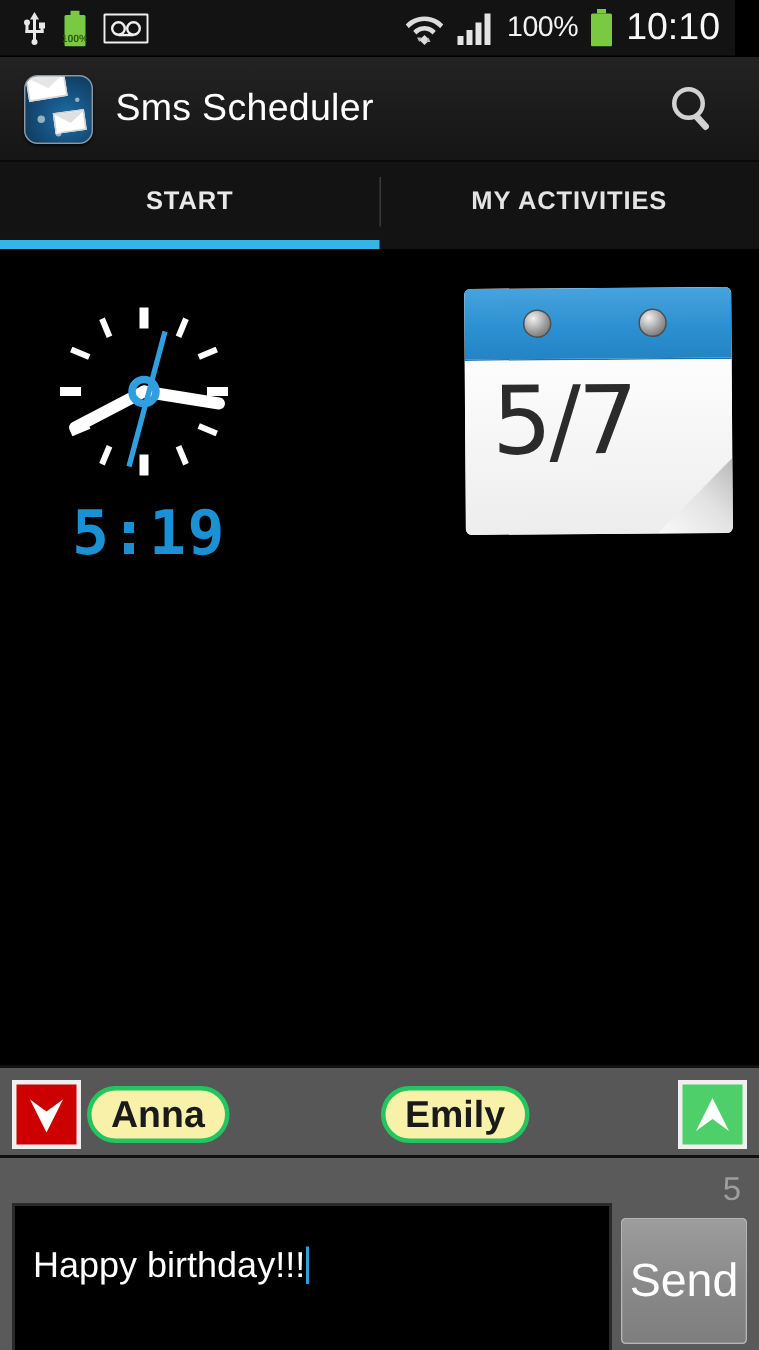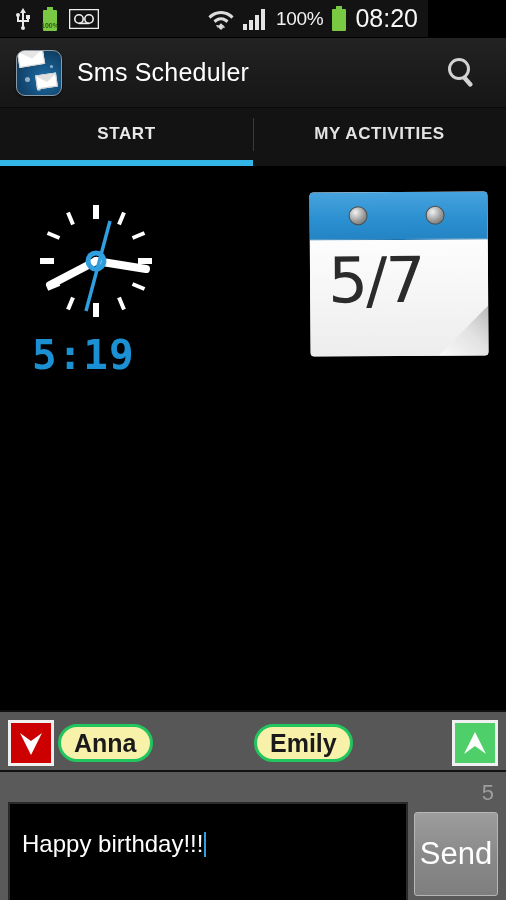--- a/index.html
+++ b/index.html
@@ -6,21 +6,21 @@
   html, body {
     width: 506px; height: 900px;
     background: #000;
     font-family: "Liberation Sans", sans-serif;
     overflow: hidden;
   }
   #app { position: relative; width: 506px; height: 900px; background: #000; }
 
   
   .statusbar {
-    position: absolute; left: 0; top: 0; width: 428px; height: 38px;
+    position: absolute; left: 0; top: 0; width: 490px; height: 38px;
     background: #131313;
     display: flex; align-items: center;
     border-bottom: 1px solid #000;
   }
   .sb-left { display: flex; align-items: center; gap: 11px; padding-left: 15px; }
   .sb-right { margin-left: auto; display: flex; align-items: center; gap: 8px; padding-right: 10px; }
   .sb-pct { color: #f2f2f2; font-size: 19px; letter-spacing: -0.3px; }
   .sb-clock { color: #f7f7f7; font-size: 25px; letter-spacing: 0px; font-weight: 400; }
 
   
@@ -89,21 +89,21 @@
   
   .content {
     position: absolute; left: 0; top: 166px; width: 506px; height: 544px;
     background: #000;
   }
 
   
   .clock-widget { position: absolute; left: 28px; top: 33px; width: 150px; }
   .clockface { position: relative; width: 124px; height: 124px; margin-left: 6px; }
   .digital {
-    margin-top: 12px; margin-left: 4px; color: #1b91d4;
+    margin-top: 12px; margin-left: 20px; color: #1b91d4;
     font-family: "DejaVu Sans Mono", monospace; font-size: 41px; font-weight: bold;
     letter-spacing: 1px; line-height: 1;
   }
 
   
   .cal-widget { position: absolute; left: 310px; top: 26px; width: 180px; height: 168px; }
   .cal {
     position: relative; width: 178px; height: 164px; border-radius: 4px;
     background: #fff; box-shadow: 0 4px 14px rgba(0,0,0,.9);
     overflow: hidden;
@@ -233,21 +233,21 @@
           <rect x="7" y="13" width="4" height="10"></rect>
           <rect x="13" y="8" width="4" height="15"></rect>
           <rect x="19" y="2" width="4" height="21"></rect>
         </g>
       </svg>
       <span class="sb-pct">100%</span>
       <svg width="16" height="25" viewBox="0 0 16 25">
         <rect x="5" y="0" width="6" height="3" fill="#7ac943"></rect>
         <rect x="1" y="3" width="14" height="22" rx="1" fill="#7ac943"></rect>
       </svg>
-      <span class="sb-clock">08:20</span>
+      <span class="sb-clock">10:10</span>
     </div>
   </div>
 
   <div class="actionbar">
     <div class="app-icon">
       <div class="env1"></div>
       <div class="env2"></div>
       <span class="dot d1"></span>
         <span class="dot d2"></span>
         <span class="dot d3"></span>

